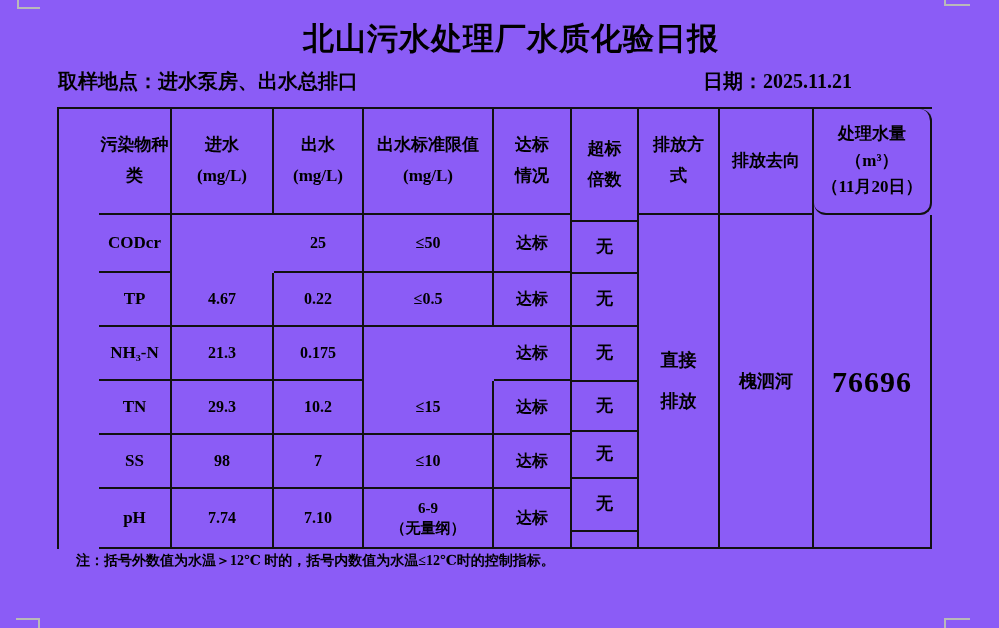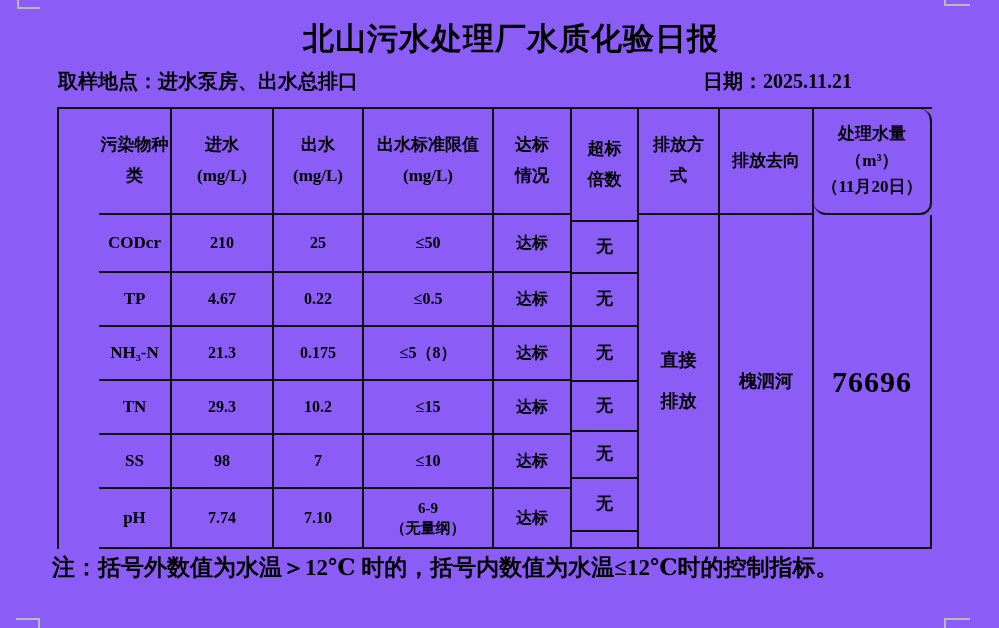--- a/index.html
+++ b/index.html
@@ -61,22 +61,22 @@
   .x1{height:52px}.x2{height:53px}.x3{height:55px}.x4{height:50px}.x5{height:47px}.x6{height:53px}
   .xfill{flex:1;border-bottom:none;}
 
   .pollutant{font-size:17px;margin-left:40px;}
   .limit-small{font-size:15px;line-height:1.35;text-align:center;}
   .mode-cell{line-height:2.3;font-size:18px;}
   .dest-cell{font-size:18px;}
   .volume-cell{font-size:30px;letter-spacing:1px;}
 
   .footnote{
-    position:absolute;left:52px;top:552px;
-    font-size:23px;font-weight:700;
+    position:absolute;left:76px;top:552px;
+    font-size:14px;font-weight:700;
   }
 </style>
 </head>
 <body>
 
 <div class="page">
 
   <div class="mark mark-tl"></div>
   <div class="mark mark-tr"></div>
   <div class="mark mark-bl"></div>
@@ -114,35 +114,33 @@
     </div>
 
     <div class="cell hdr c7 r1">排放方
 式</div>
     <div class="cell hdr c8 r1">排放去向</div>
     <div class="cell hdr hdr-vol c9 r1">处理水量
 （m³）
 （11月20日）</div>
 
     <div class="cell c1 r2 pollutant">CODcr</div>
-    <div class="cell c2 r2">210</div>
     <div class="cell c3 r2">25</div>
     <div class="cell c4 r2">≤50</div>
     <div class="cell c5 r2">达标</div>
 
     <div class="cell c1 r3 pollutant">TP</div>
     <div class="cell c2 r3">4.67</div>
     <div class="cell c3 r3">0.22</div>
     <div class="cell c4 r3">≤0.5</div>
     <div class="cell c5 r3">达标</div>
 
     <div class="cell c1 r4 pollutant">NH₃-N</div>
     <div class="cell c2 r4">21.3</div>
     <div class="cell c3 r4">0.175</div>
-    <div class="cell c4 r4">≤5（8）</div>
     <div class="cell c5 r4">达标</div>
 
     <div class="cell c1 r5 pollutant">TN</div>
     <div class="cell c2 r5">29.3</div>
     <div class="cell c3 r5">10.2</div>
     <div class="cell c4 r5">≤15</div>
     <div class="cell c5 r5">达标</div>
 
     <div class="cell c1 r6 pollutant">SS</div>
     <div class="cell c2 r6">98</div>

